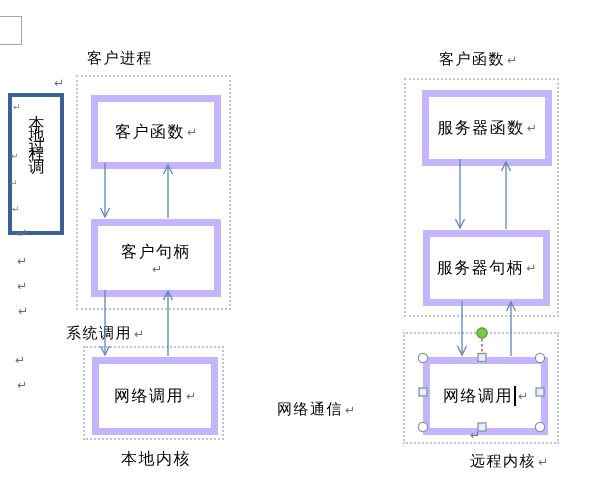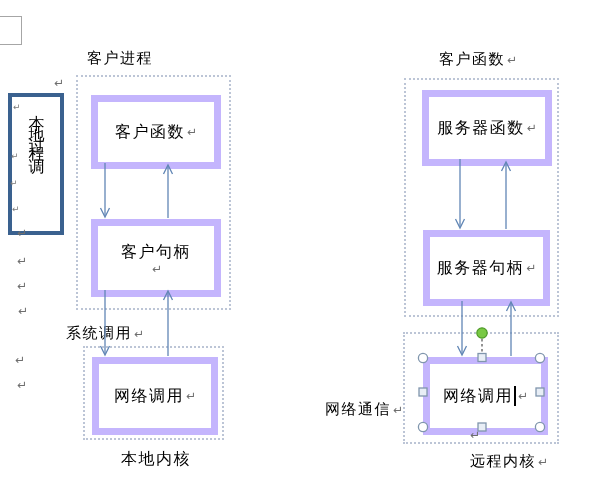--- a/index.html
+++ b/index.html
@@ -38,21 +38,21 @@
   }
   .vbox-text{
     writing-mode:vertical-lr;text-orientation:upright;
     font-size:16px;letter-spacing:11px;margin-top:5px;
   }
   
   .lbl{position:absolute;font-size:15px;letter-spacing:1.5px;white-space:nowrap;}
   .lbl.client-proc-lbl{left:87px;top:49px;}
   .lbl.server-proc-lbl{left:439px;top:50px;}
   .lbl.sys-call{left:22px;top:324px;margin-left:44px;}
-  .lbl.net-comm{left:277px;top:400px;margin-left:48px;}
+  .lbl.net-comm{left:277px;top:400px;}
   .lbl.local-kernel-lbl{left:121px;top:449px;font-size:16px;}
   .lbl.remote-kernel-lbl{left:470px;top:452px;}
   .lbl.caption{left:228px;top:472px;font-size:16px;}
   
   .pilcrow{position:absolute;color:#6e6e6e;font-size:12px;line-height:12px;}
   .pilcrow.inline{position:static;margin-left:2px;letter-spacing:0;}
   .mark-s{position:absolute;color:#7a7a7a;font-size:9px;line-height:9px;}
   
   .caret{display:inline-block;width:2px;height:20px;background:#000;vertical-align:middle;margin-left:1px;}
   

